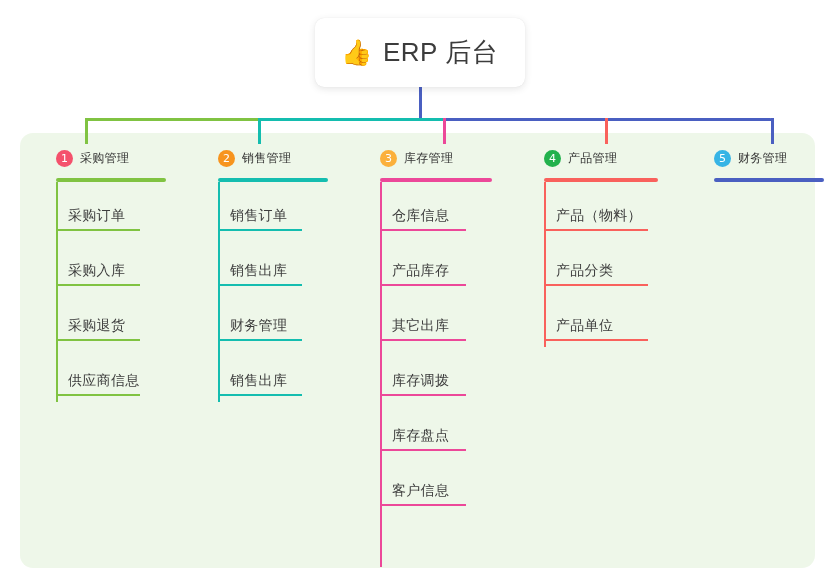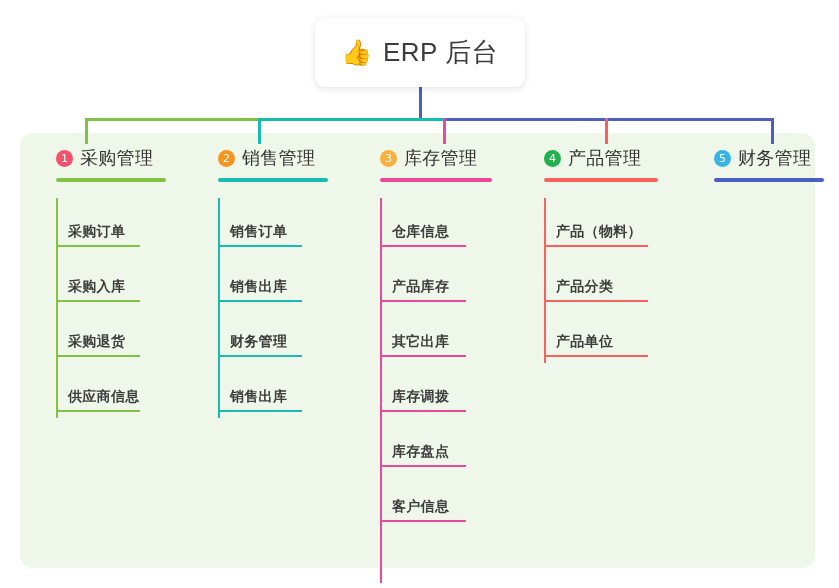--- a/index.html
+++ b/index.html
@@ -83,36 +83,35 @@
     height: 17px;
     border-radius: 50%;
     color: #ffffff;
     font-size: 11px;
     line-height: 17px;
     text-align: center;
     flex: 0 0 auto;
     font-family: "DejaVu Sans", sans-serif;
   }
   .col-title {
-    font-size: 18px;
+    font-size: 12px;
     color: #333333;
     white-space: nowrap;
     letter-spacing: 0.3px;
   }
   .col-rule {
     height: 4px;
     border-radius: 2px;
     margin-top: 7px;
   }
 
   
   .leaves {
     position: relative;
-    margin-top: 16px;
-    font-weight: bold;
+    margin-top: 0px;
   }
   .spine {
     position: absolute;
     left: 18px;
     top: 0;
     width: 2px;
   }
   .leaf {
     position: relative;
     height: 55px;

